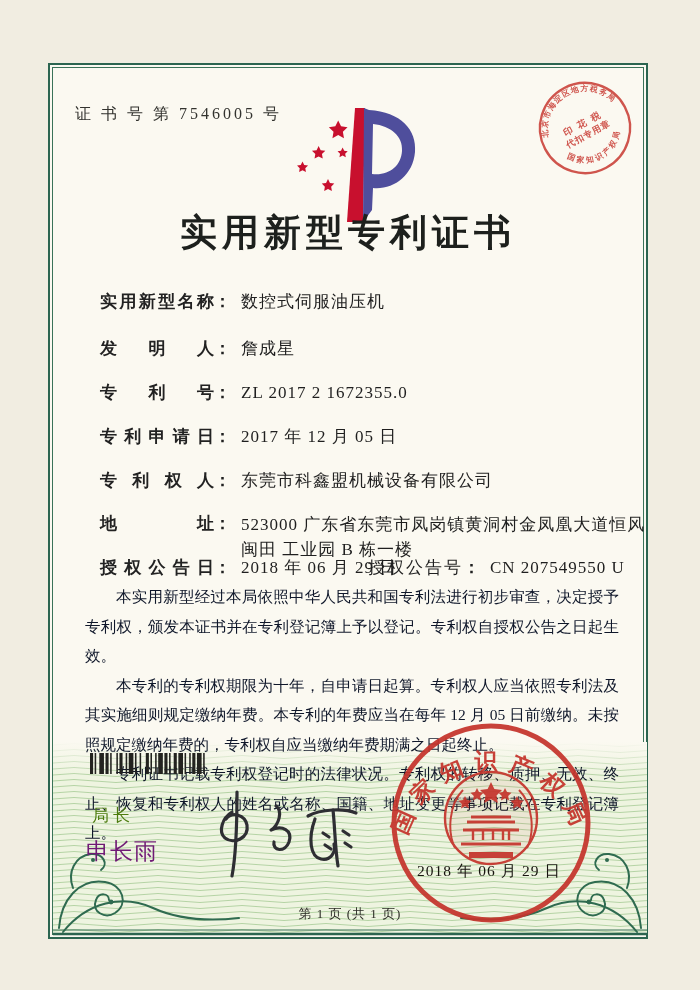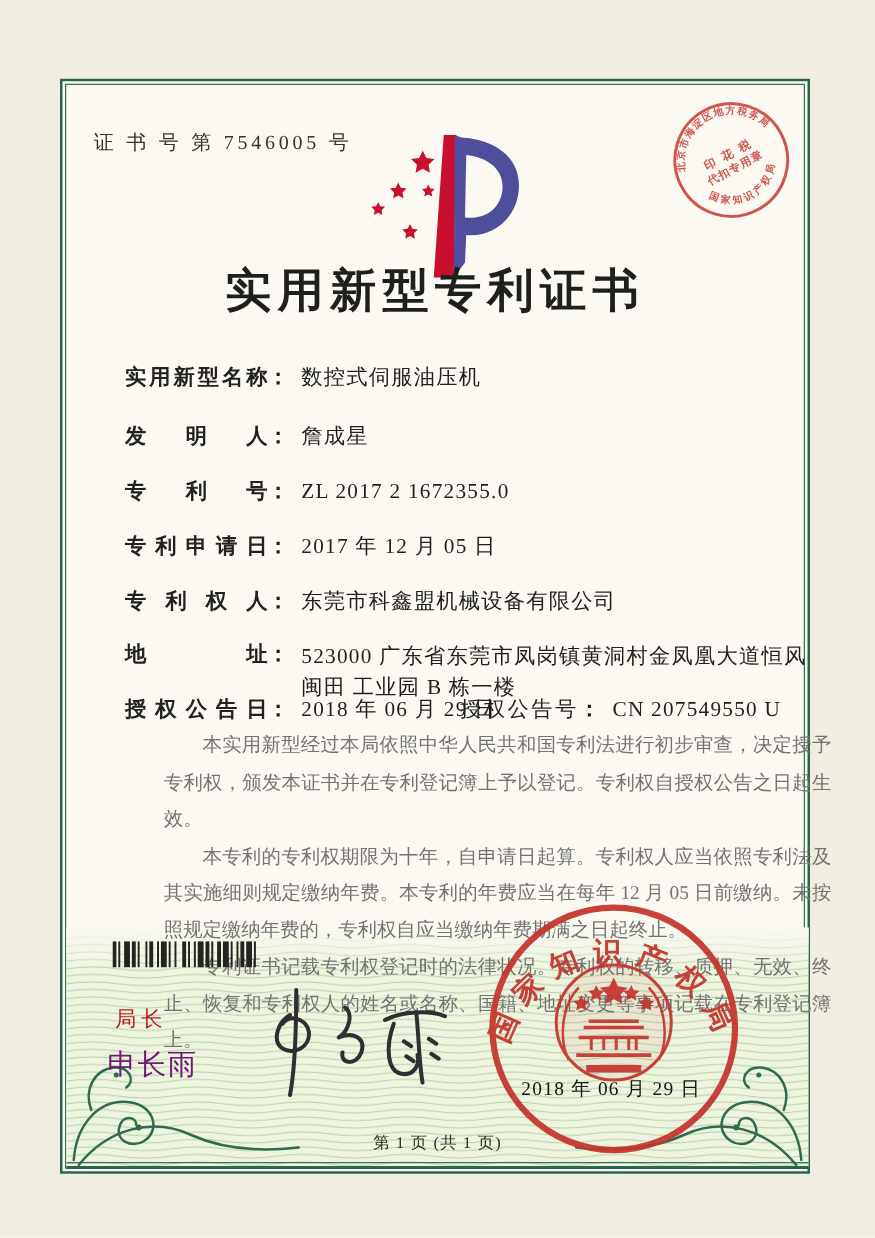--- a/index.html
+++ b/index.html
@@ -32,31 +32,31 @@
   .fcolon{font-weight:600;margin-right:10px;}
   .fvalue{letter-spacing:1px;}
   .addr-value{
     display:inline-block;vertical-align:top;white-space:normal;width:408px;
     letter-spacing:1px;line-height:25px;
   }
   .grant-right{position:absolute;left:268px;top:0;white-space:nowrap;}
   .grant-right .flabel2{font-weight:400;letter-spacing:2px;}
   .paras{
     position:absolute;left:85px;top:582px;width:534px;
-    font-size:15.5px;line-height:29.5px;text-align:justify;color:#737373;margin-left:46px;
+    font-size:15.5px;line-height:29.5px;text-align:justify;color:#0f172a;
   }
   .paras p{margin:0;text-indent:2em;}
   
   .band{position:absolute;left:53px;top:742px;width:594px;height:195px;}
   .band-fade{
     position:absolute;left:53px;top:742px;width:594px;height:34px;
     background:linear-gradient(#fbf9f1,rgba(251,249,241,0));pointer-events:none;
   }
   .barcode{position:absolute;left:90px;top:753px;}
-  .sig-title{position:absolute;left:92px;top:804px;font-size:17px;color:#b91c1c;letter-spacing:4px;}
+  .sig-title{position:absolute;left:92px;top:804px;font-size:17px;color:#4d7c0f;letter-spacing:4px;}
   .sig-name{position:absolute;left:86px;top:836px;font-size:23px;color:#701a75;letter-spacing:1px;}
   .signature{position:absolute;left:196px;top:786px;}
   .seal{position:absolute;left:385px;top:718px;opacity:.93;}
   .seal-date{
     position:absolute;left:404px;top:861px;width:170px;text-align:center;
     font-size:15.5px;color:#17140f;letter-spacing:1px;
   }
   .footer{
     position:absolute;left:0;top:905px;width:700px;text-align:center;
     font-size:13px;color:#2c2c26;letter-spacing:1px;

